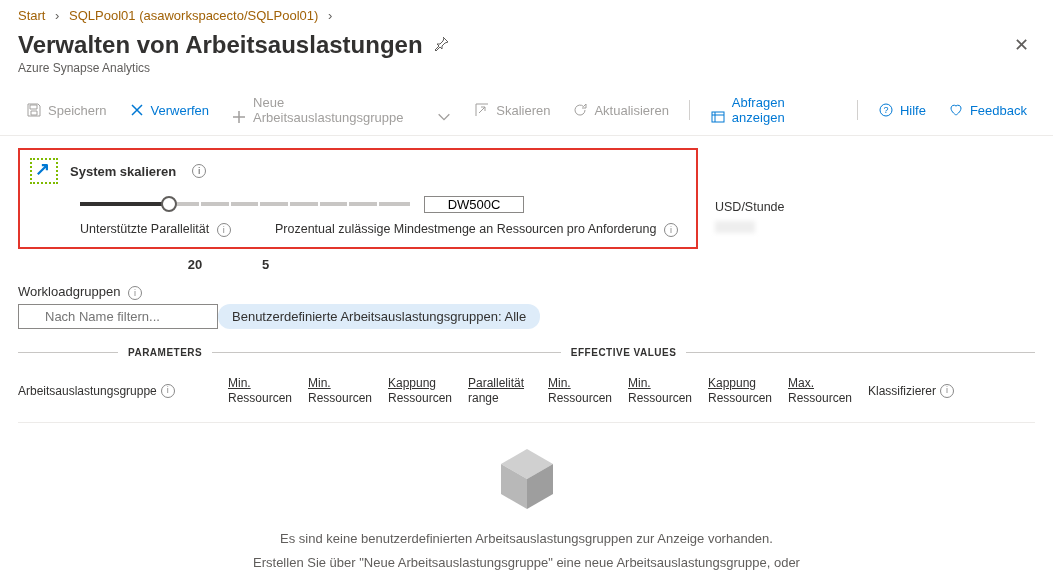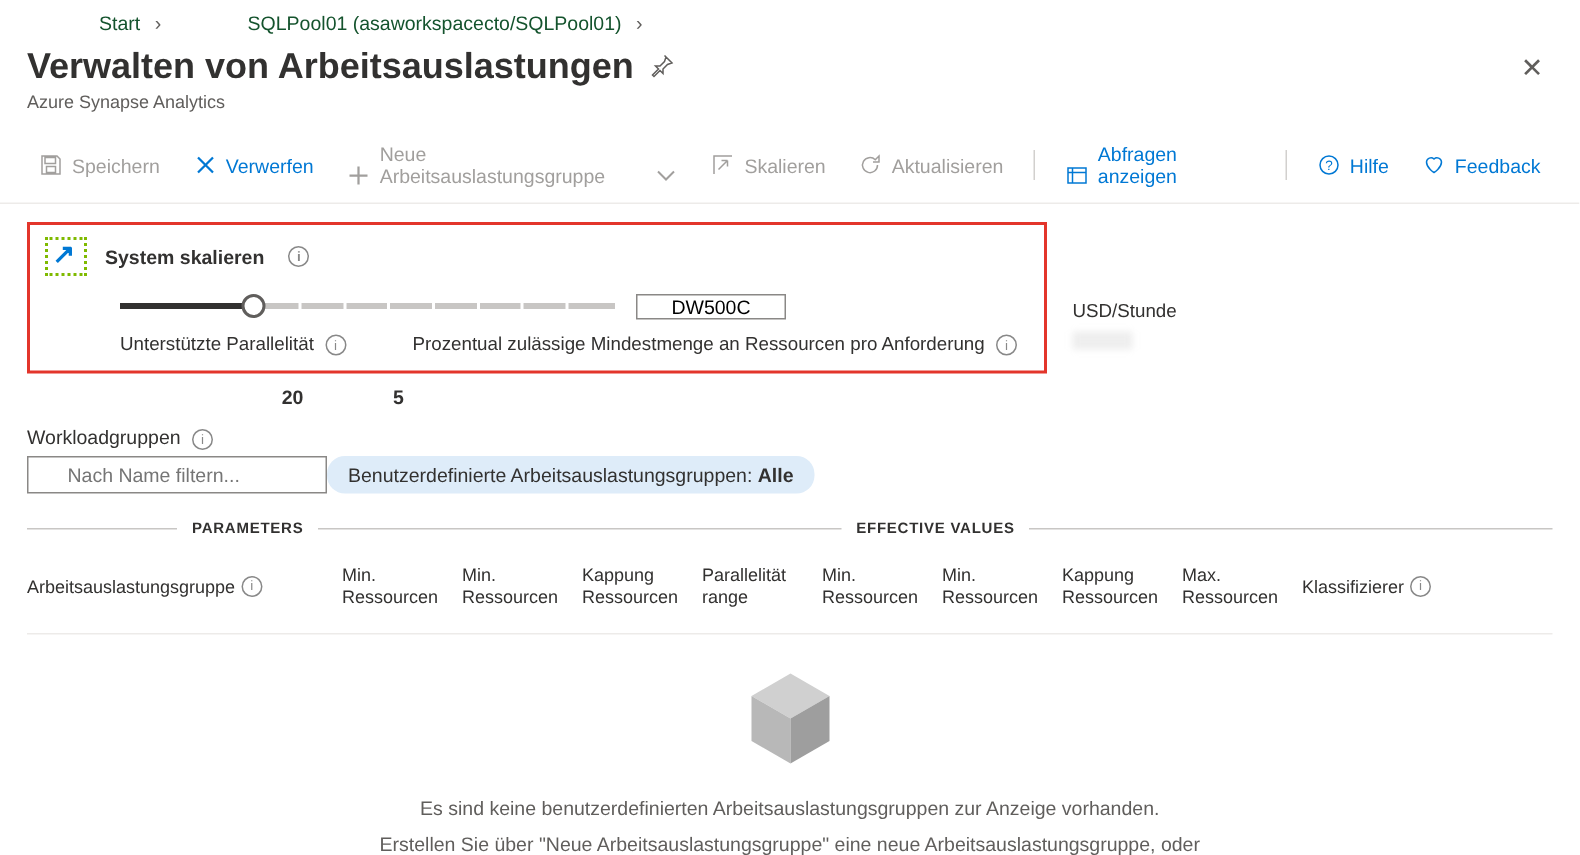--- a/index.html
+++ b/index.html
@@ -9,21 +9,21 @@
     color: #323130;
     background: #fff;
     width: 1053px;
     height: 570px;
     overflow: hidden;
   }
   .breadcrumb {
     padding: 8px 18px 4px;
     font-size: 13px;
   }
-  .breadcrumb a { color: #14532d; text-decoration: none; margin-left: 48px; }
+  .breadcrumb a { color: #a16207; text-decoration: none; }
   .breadcrumb .sep { color: #605e5c; margin: 0 6px; }
   .header-row {
     display: flex;
     align-items: center;
     padding: 4px 18px 0;
   }
   .page-title {
     font-size: 24px;
     font-weight: 600;
     color: #323130;
@@ -172,41 +172,41 @@
   .filter-wrap .search-ico {
     position: absolute; left: 6px; top: 5px;
     color: #0078d4; font-size: 13px;
   }
   .pill {
     background: #deecf9;
     border-radius: 12px;
     padding: 5px 14px;
     font-size: 13px;
   }
-  .pill b { font-weight: 700; }
+  .pill b { font-weight: 400; }
   .section-labels {
     display: flex;
     align-items: center;
     margin-top: 18px;
     gap: 10px;
   }
   .section-labels .line { height: 1px; background: #c8c6c4; }
   .section-labels .l1 { flex: 0 0 100px; }
   .section-labels .label { font-size: 10px; font-weight: 600; letter-spacing: 0.5px; color: #323130; text-align: right; }
   .section-labels .l2 { flex: 1; }
   .cols {
     display: flex;
     margin-top: 18px;
     border-bottom: 1px solid #edebe9;
     padding-bottom: 16px;
     font-size: 12px;
     color: #323130;
   }
   .col { padding-right: 12px; line-height: 1.25; }
-  .col .top { display: block; }
+  .col .top { display: block; text-decoration: underline; }
   .col .bot { display: block; }
   .c1 { width: 210px; display: flex; align-items: center; }
   .c2, .c3, .c4 { width: 80px; }
   .c5 { width: 80px; }
   .c6, .c7, .c8, .c9 { width: 80px; }
   .c10 { flex: 1; display: flex; align-items: center; }
   .empty-state {
     text-align: center;
     margin-top: 24px;
     color: #605e5c;

